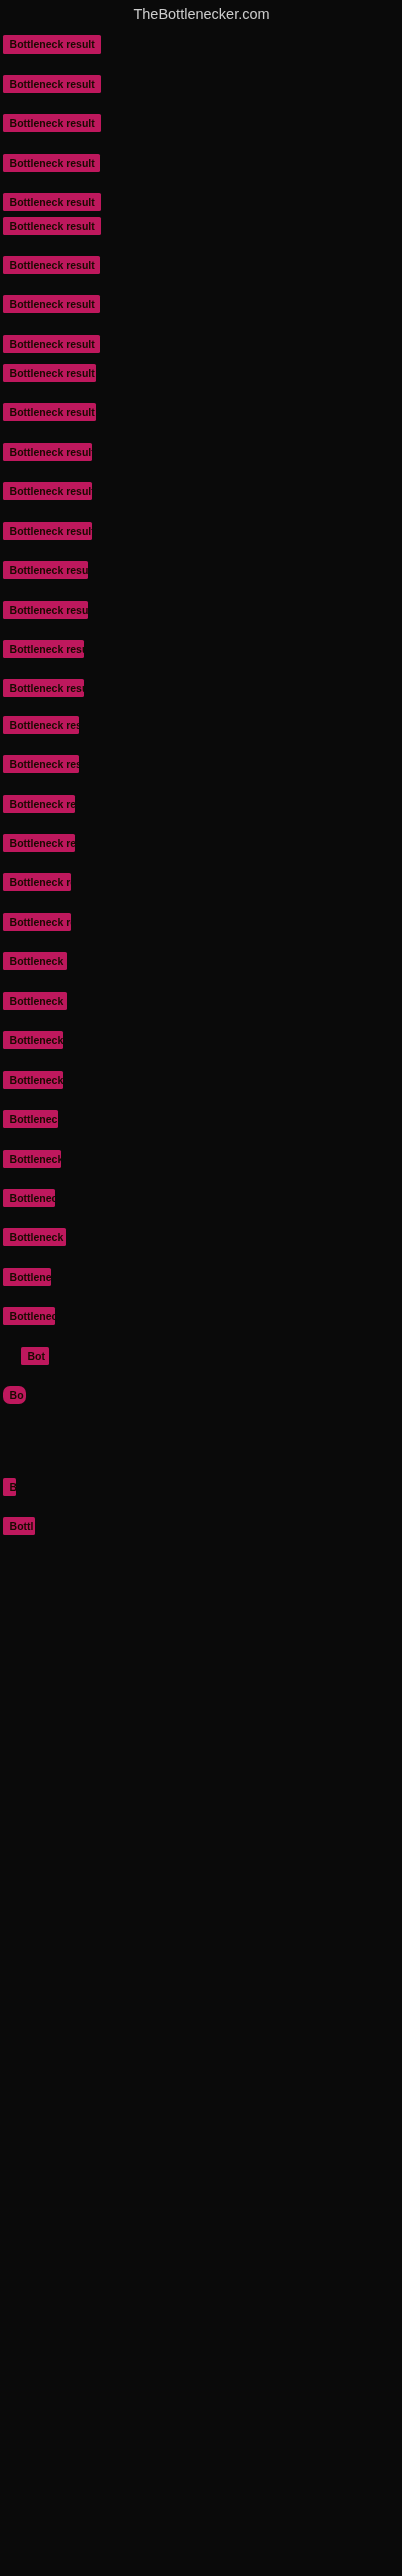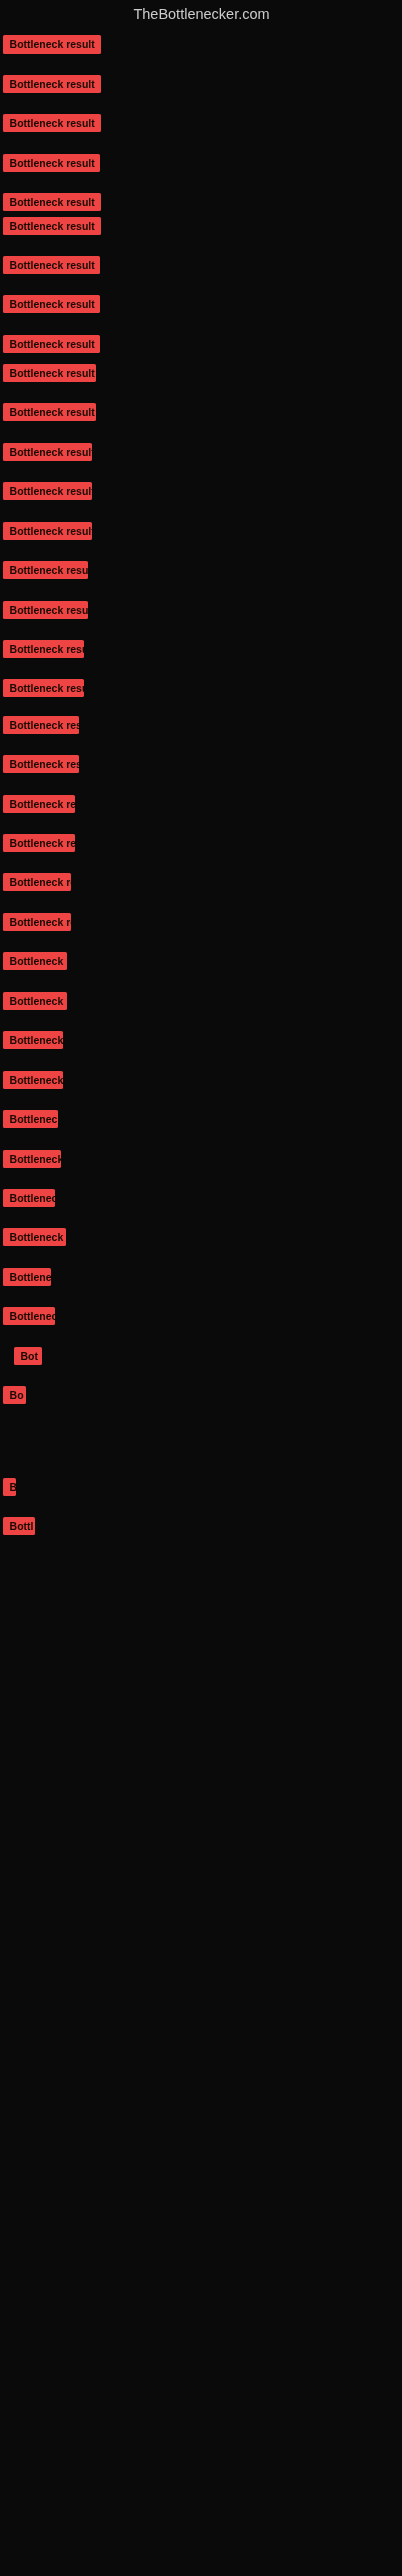--- a/index.html
+++ b/index.html
@@ -15,21 +15,21 @@
       position: relative;
     }
     .site-title {
       text-align: center;
       color: #cccccc;
       font-size: 14.5px;
       padding: 6.4px 0;
       font-weight: normal;
     }
     .bottleneck-label {
-      background-color: #ef4444;
+      background-color: #be185d;
       color: #1a0a00;
       font-size: 10.5px;
       font-weight: bold;
       padding: 3.2px 6.4px;
       display: inline-block;
       border-radius: 1.6px;
       white-space: nowrap;
       overflow: hidden;
     }
     .entry {
@@ -70,18 +70,18 @@
     <div class="entry" style="top: 923px; left: 3.2px;"><span class="bottleneck-label" style="max-width: 64px;">Bottleneck re</span></div>
     <div class="entry" style="top: 963px; left: 3.2px;"><span class="bottleneck-label" style="max-width: 64px;">Bottleneck result</span></div>
     <div class="entry" style="top: 1002px; left: 3.2px;"><span class="bottleneck-label" style="max-width: 60px;">Bottleneck r</span></div>
     <div class="entry" style="top: 1042px; left: 3.2px;"><span class="bottleneck-label" style="max-width: 60px;">Bottleneck result</span></div>
     <div class="entry" style="top: 1081px; left: 3.2px;"><span class="bottleneck-label" style="max-width: 55px;">Bottlenec</span></div>
     <div class="entry" style="top: 1121px; left: 3.2px;"><span class="bottleneck-label" style="max-width: 58px;">Bottleneck r</span></div>
     <div class="entry" style="top: 1160px; left: 3.2px;"><span class="bottleneck-label" style="max-width: 52px;">Bottleneck</span></div>
     <div class="entry" style="top: 1199px; left: 3.2px;"><span class="bottleneck-label" style="max-width: 63px;">Bottleneck res</span></div>
     <div class="entry" style="top: 1239px; left: 3.2px;"><span class="bottleneck-label" style="max-width: 48px;">Bottlenec</span></div>
     <div class="entry" style="top: 1278px; left: 3.2px;"><span class="bottleneck-label" style="max-width: 52px;">Bottleneck</span></div>
-    <div class="entry" style="top: 1318px; left: 14px;"><span class="bottleneck-label" style="max-width: 28px;">Bot</span></div>
-    <div class="entry" style="top: 1357px; left: 3.2px;"><span class="bottleneck-label" style="max-width: 22.5px;">Bo</span></div>
+    <div class="entry" style="top: 1318px; left: 21px;"><span class="bottleneck-label" style="max-width: 28px;">Bot</span></div>
+    <div class="entry" style="top: 1357px; left: 3.2px;"><span class="bottleneck-label" style="max-width: 22.5px; border-radius: 7px;">Bo</span></div>
     <div class="entry" style="top: 1449px; left: 3.2px;"><span class="bottleneck-label" style="max-width: 13px;">B</span></div>
     <div class="entry" style="top: 1488px; left: 3.2px;"><span class="bottleneck-label" style="max-width: 32px;">Bottl</span></div>
   </div>
 
 
 </body></html>

